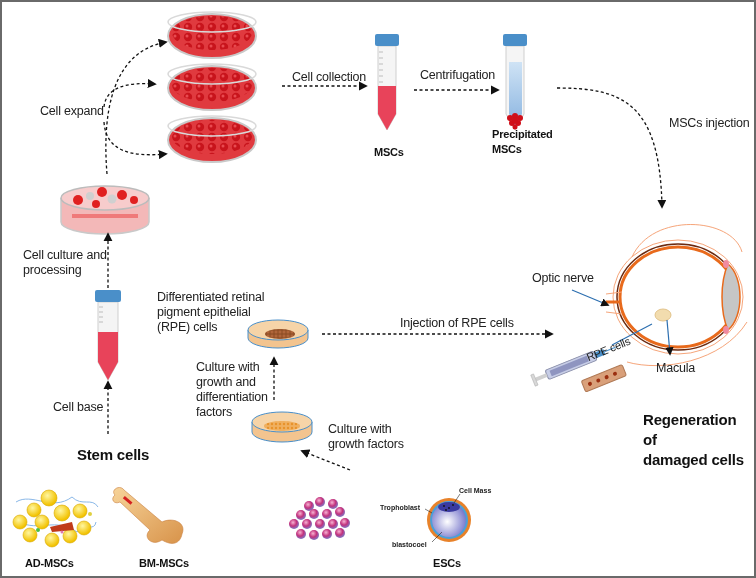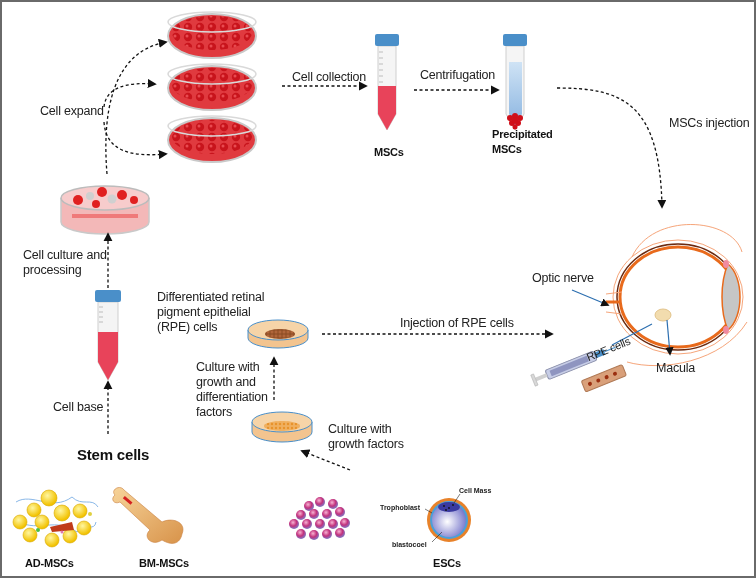--- a/index.html
+++ b/index.html
@@ -291,18 +291,20 @@
 <div class="lbl" style="left:374px;top:314px;margin-left:24px;">Injection of RPE cells</div>
 <div class="lbl multiline" style="left:194px;top:358px;">Culture with
 growth and
 differentiation
 factors</div>
 <div class="lbl multiline" style="left:326px;top:420px;">Culture with
 growth factors</div>
 <div class="lbl" style="left:530px;top:269px;">Optic nerve</div>
 <div class="lbl" style="left:654px;top:359px;text-align:right;">Macula</div>
 <div class="lbl" style="left:588px;top:348px;font-size:11px;transform:rotate(-22deg);transform-origin:left bottom;">RPE cells</div>
+<div class="lbl big multiline" style="left:641px;top:408px;">Regeneration of
+damaged cells</div>
 
 <div class="lbl bold" style="left:23px;top:554px;">AD-MSCs</div>
 <div class="lbl bold" style="left:137px;top:554px;text-align:right;">BM-MSCs</div>
 <div class="lbl bold" style="left:296px;top:554px;margin-top:32px;">iPSCs</div>
 <div class="lbl bold" style="left:431px;top:554px;">ESCs</div>
 </div>
 
 </body></html>

